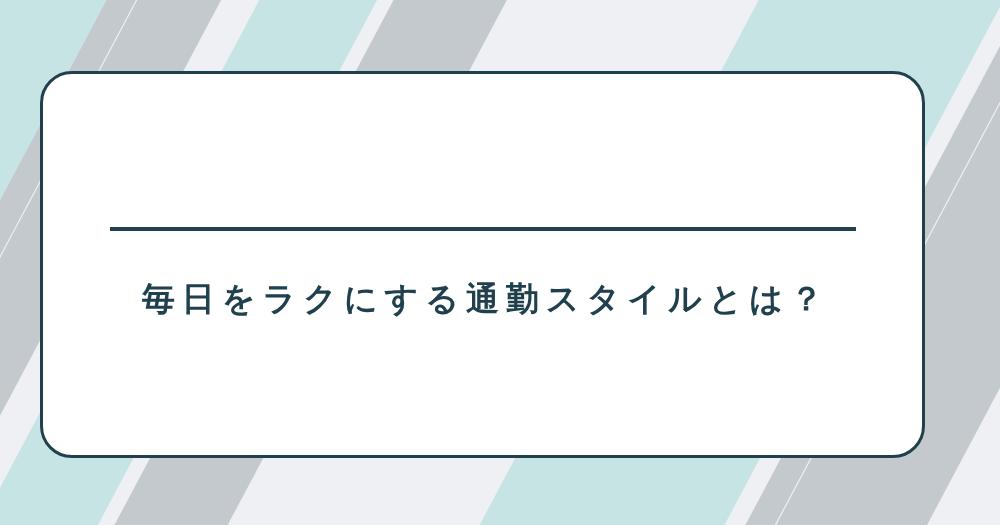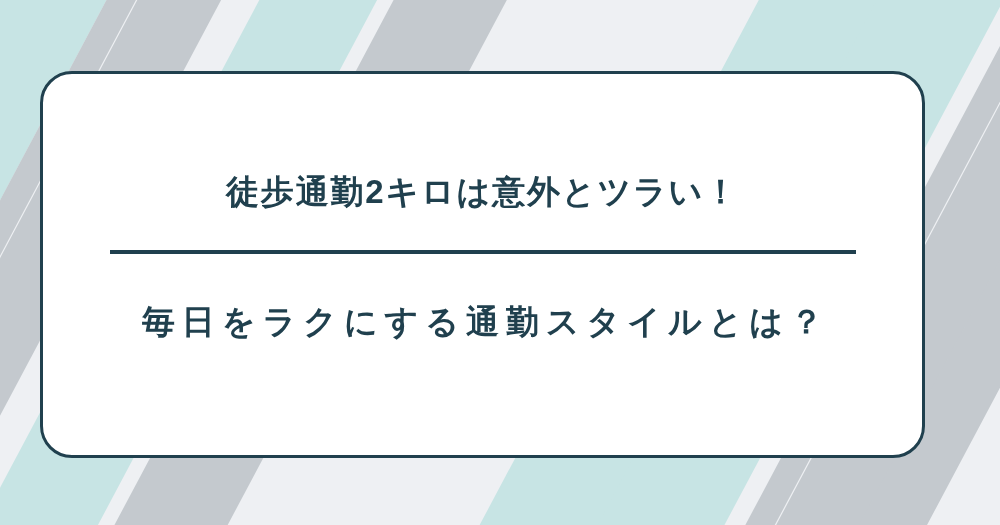--- a/index.html
+++ b/index.html
@@ -112,20 +112,19 @@
     <div class="stripe s-t5"></div>
 
     <div class="stripe s-b1"></div>
     <div class="stripe s-b2"></div>
     <div class="stripe s-b3"></div>
     <div class="stripe s-b4"></div>
     <div class="stripe s-b5"></div>
   </div>
 
   <div id="card">
-    <h1 id="title">徒歩通勤2キロは意外とツラい！</h1>
 
     <hr id="divider">
 
     <h2 id="subtitle">毎日をラクにする通勤スタイルとは？</h2>
   </div>
 
 </div>
 
 </body></html>

